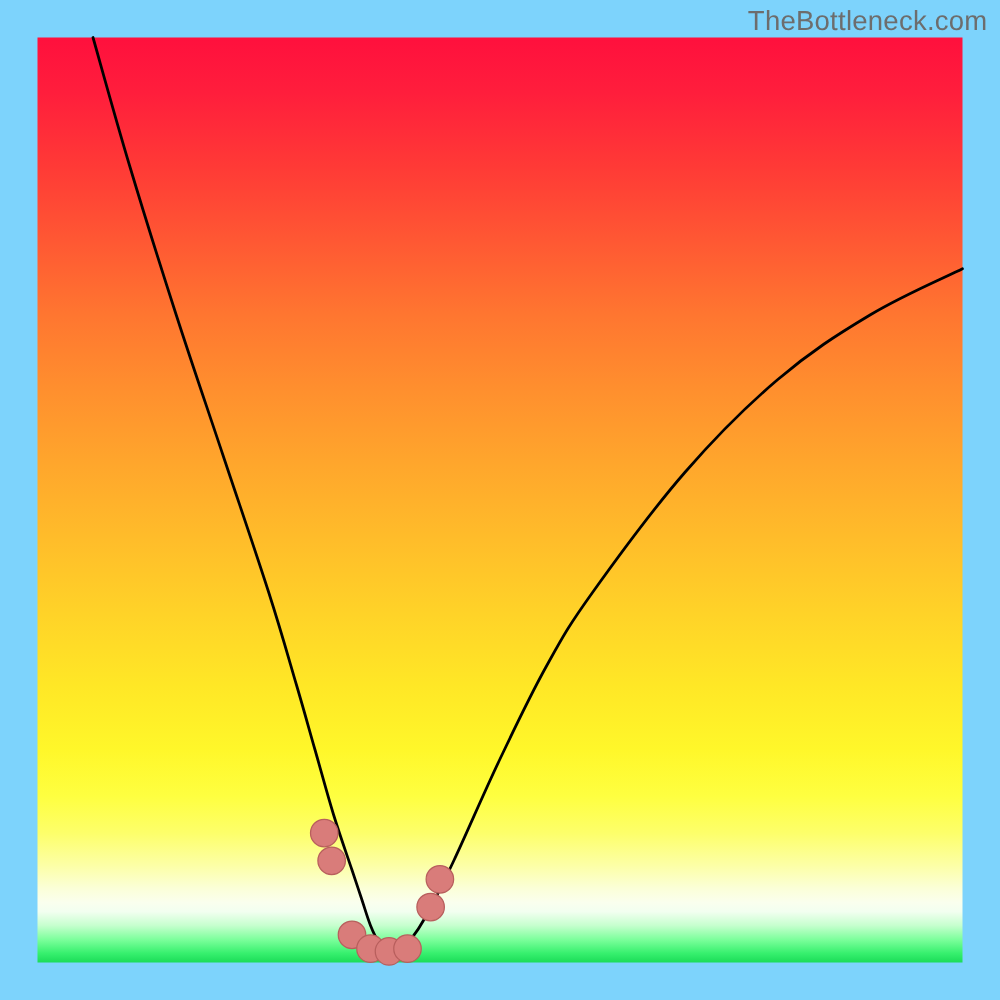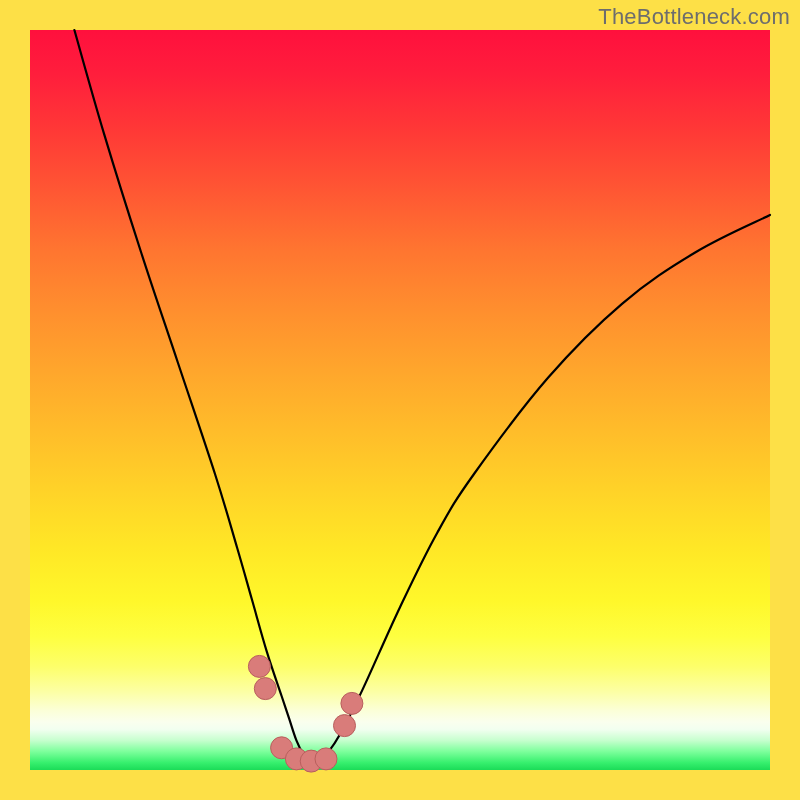--- a/index.html
+++ b/index.html
@@ -8,21 +8,21 @@
     width: 800px;
     height: 800px;
     background: #000;
     overflow: hidden;
     font-family: Arial, Helvetica, sans-serif;
   }
   .frame {
     position: relative;
     width: 800px;
     height: 800px;
-    background: #fde047;
+    background: #7dd3fc;
   }
   .plot-area {
     position: absolute;
     left: 30px;
     top: 30px;
     width: 740px;
     height: 740px;
     
     background: linear-gradient(
       to bottom,

